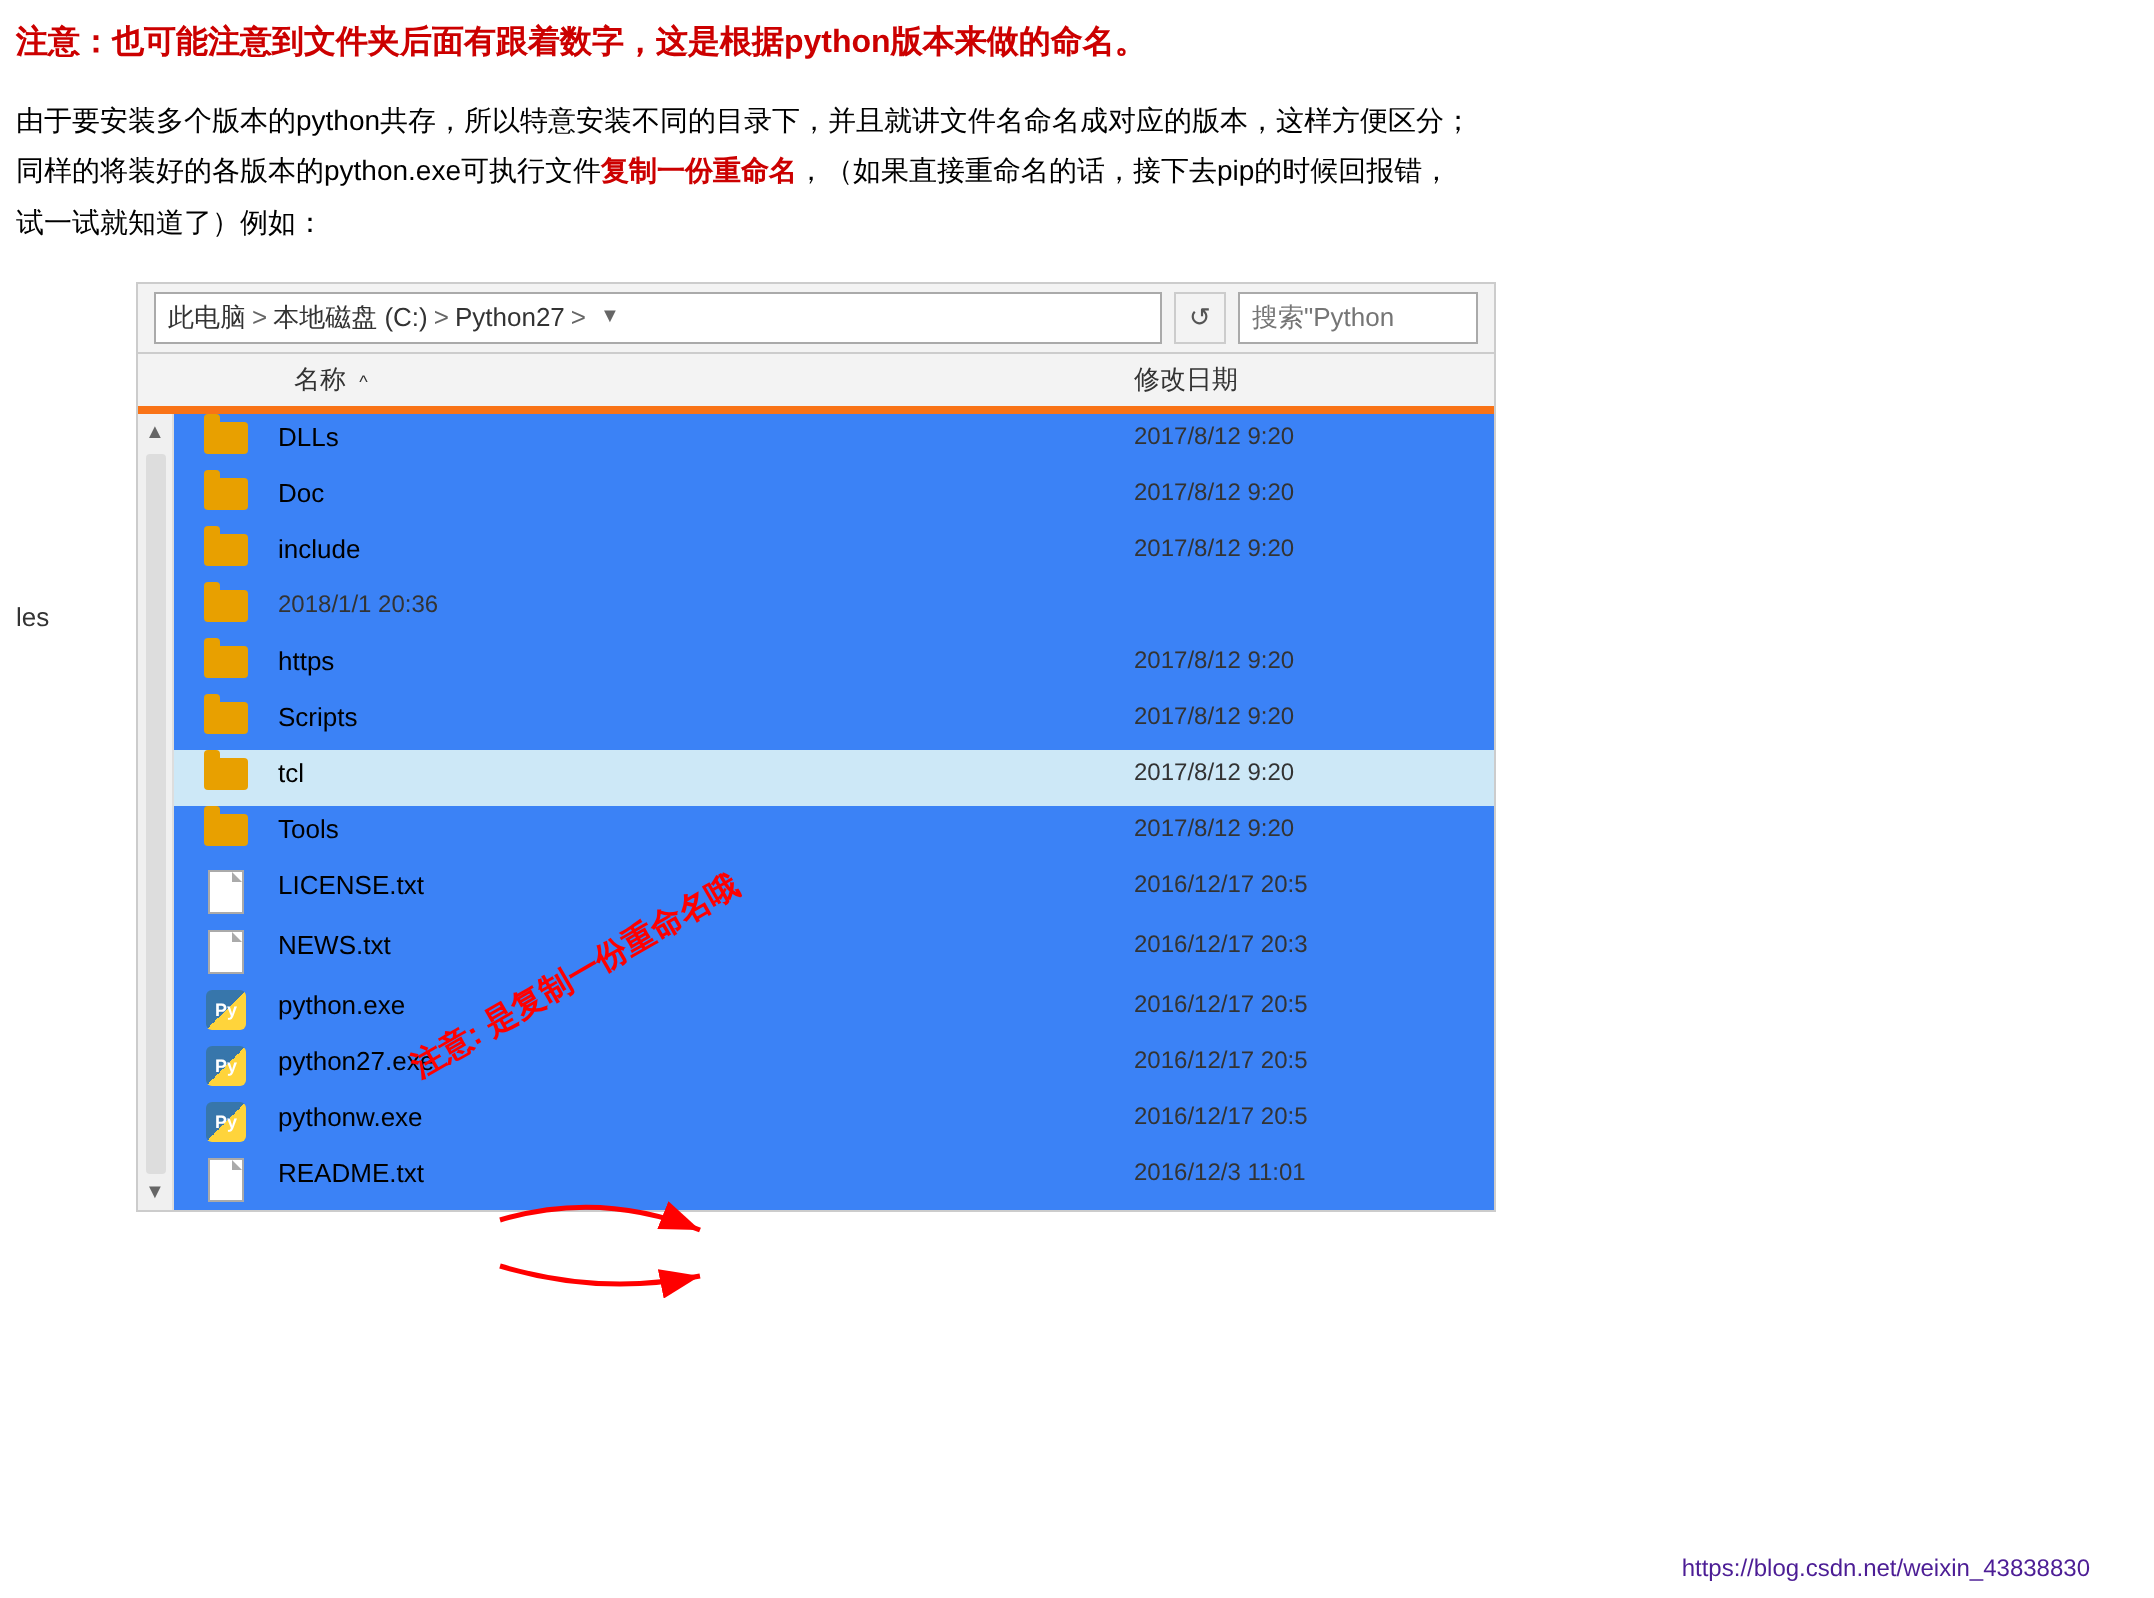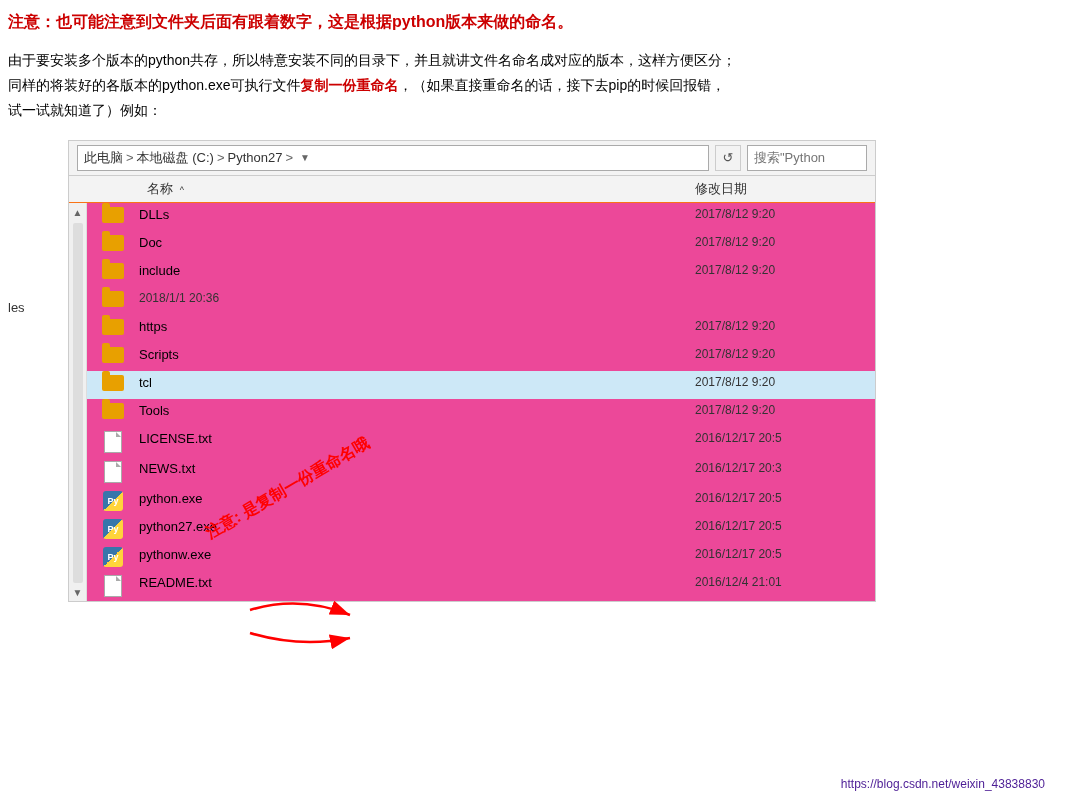--- a/index.html
+++ b/index.html
@@ -33,24 +33,24 @@
 
     .desc-text .highlight-red {
       color: #cc0000;
       font-weight: bold;
       font-family: Liberation Serif, serif;
     }
 
     
     .explorer-container {
       border: 1px solid #ccc;
-      width: 808px;
+      width: 680px;
       margin-left: 30px;
       font-size: 13px;
-      background: #ec4899;
+      background: #3b82f6;
     }
 
     .explorer-addressbar {
       display: flex;
       align-items: center;
       background: #f3f3f3;
       border-bottom: 1px solid #ccc;
       padding: 4px 8px;
       gap: 6px;
     }
@@ -98,21 +98,21 @@
       width: 120px;
       height: 26px;
       color: #999;
     }
 
     
     .file-list-header {
       display: flex;
       align-items: flex-end;
       background: #f3f3f3;
-      border-bottom: 1px solid #f97316;
+      border-bottom: 4px solid #f97316;
       padding: 4px 0;
     }
 
     .file-list-header .col-name {
       flex: 1;
       padding-left: 60px;
       font-weight: normal;
       color: #333;
       font-size: 13px;
       cursor: pointer;
@@ -419,21 +419,21 @@
                 </div>
               </div>
       <div class="file-name">pythonw.exe</div>
       <div class="file-date">2016/12/17 20:5</div>
     </div>
             <div class="file-item">
       <div class="file-icon">
                 <span class="doc-icon"></span>
               </div>
       <div class="file-name">README.txt</div>
-      <div class="file-date">2016/12/4 21:01</div>
+      <div class="file-date">2016/12/3 11:01</div>
     </div>
           </div>
       </div>
     </div>
   </div>
 
 </div>
 
 <div class="annotation-overlay" style="position:absolute; top:0; left:0; width:100%; height:100%; pointer-events:none;">
 

